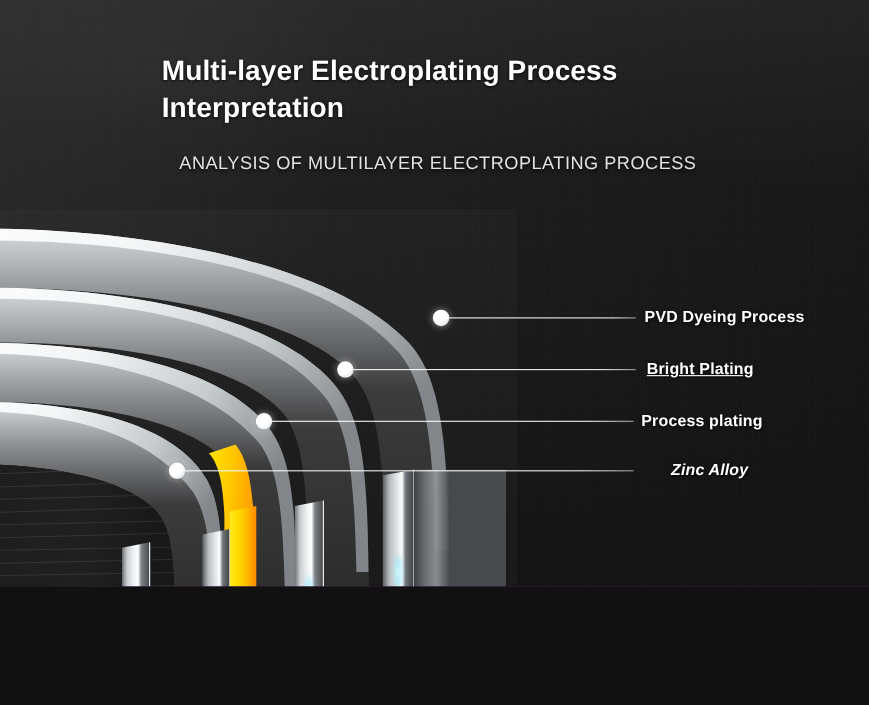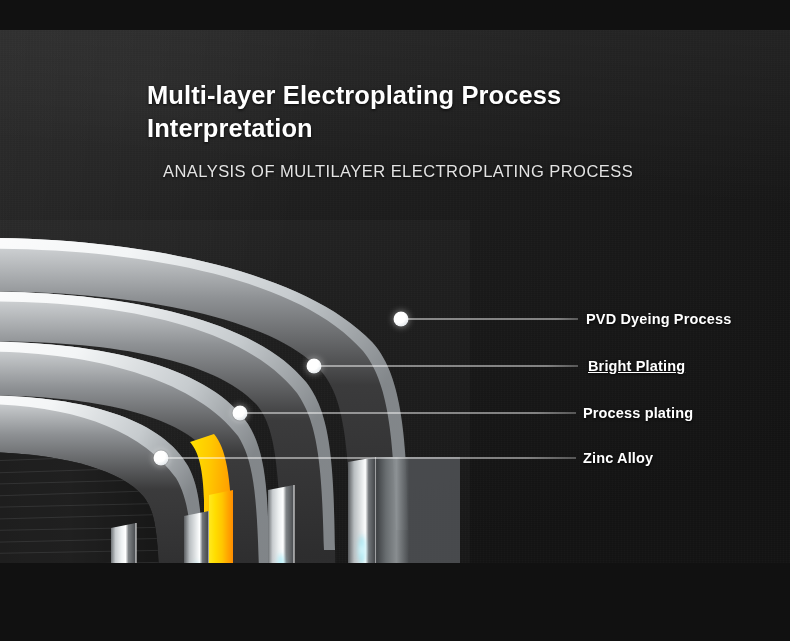--- a/index.html
+++ b/index.html
@@ -5,21 +5,20 @@
 <style>
   * { margin:0; padding:0; box-sizing:border-box; }
   html,body{
     width:790px; height:641px; overflow:hidden;
     background:#111;
     font-family:"Liberation Sans", sans-serif;
   }
   #stage{
     position:relative; width:790px; height:533px; overflow:hidden;
     background:#701a75;
-    margin-top:30px;
   }
 
   
   .bg-base{
     position:absolute; inset:0;
     background:
       radial-gradient(120% 90% at 18% 12%, #242424 0%, #1a1a1a 45%, #131313 100%);
   }
   .bg-sheen{
     position:absolute; inset:0;
@@ -36,21 +35,21 @@
 
   
   .header{ position:absolute; left:0; top:0; width:790px; z-index:40; }
   .title{
     position:absolute; left:147px; top:49px; width:470px;
     font-size:25.5px; font-weight:bold; line-height:1.28;
     color:#ffffff; letter-spacing:.1px;
     text-shadow:0 1px 3px rgba(0,0,0,.85);
   }
   .subtitle{
-    position:absolute; left:163px; top:132px;
+    position:absolute; left:163px; top:140px;
     font-size:16.5px; font-weight:400; letter-spacing:.45px;
     color:#e3e3e3;
     text-shadow:0 1px 3px rgba(0,0,0,.8);
   }
 
   
   .artwork{ position:absolute; left:0; top:0; width:790px; height:641px; z-index:10; }
   .artwork svg{ display:block; }
 
   
@@ -297,17 +296,17 @@
 
     <div class="callout" style="left:0; top:383px;">
       <span class="cdot" style="left:240px;"></span>
       <span class="cline" style="left:240px; width:336px;"></span>
       <span class="clabel" style="left:583px;">Process plating</span>
     </div>
 
     <div class="callout" style="left:0; top:428px;">
       <span class="cdot" style="left:161px;"></span>
       <span class="cline" style="left:161px; width:415px;"></span>
-      <span class="clabel" style="left:583px;">Zinc Alloy</span>
+      <span class="clabel" style="left:610px;font-style:italic;">Zinc Alloy</span>
     </div>
 
   </div>
 </div>
 
 </body></html>

